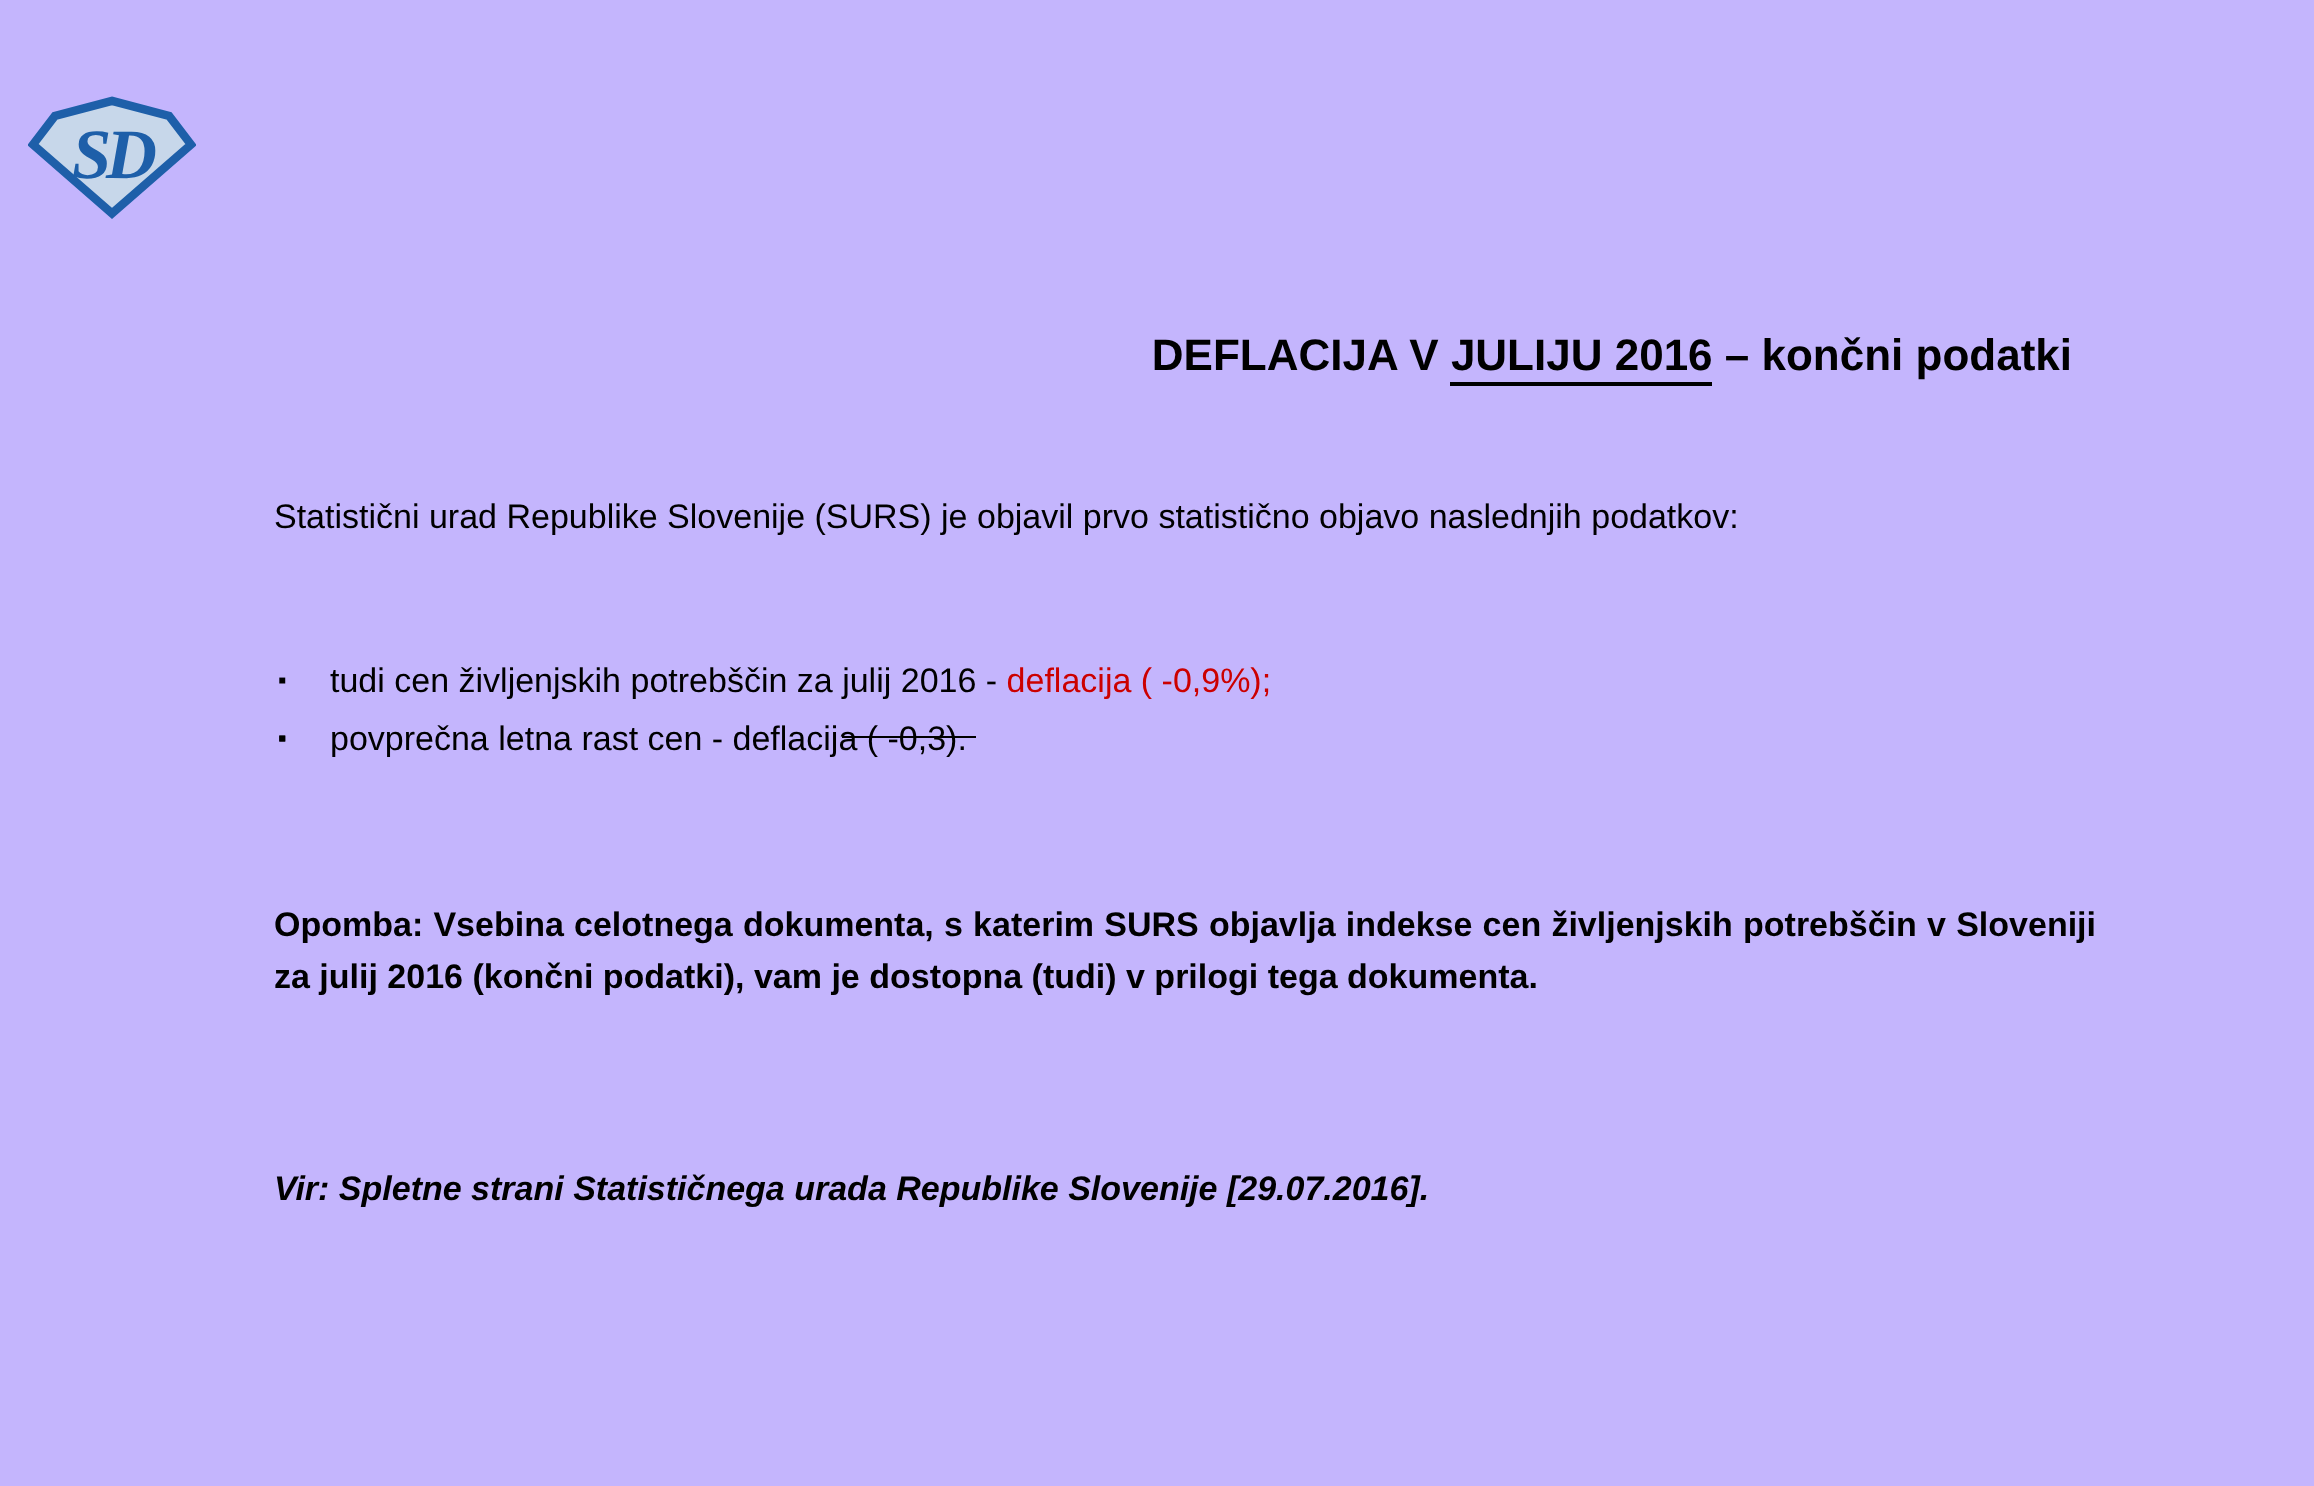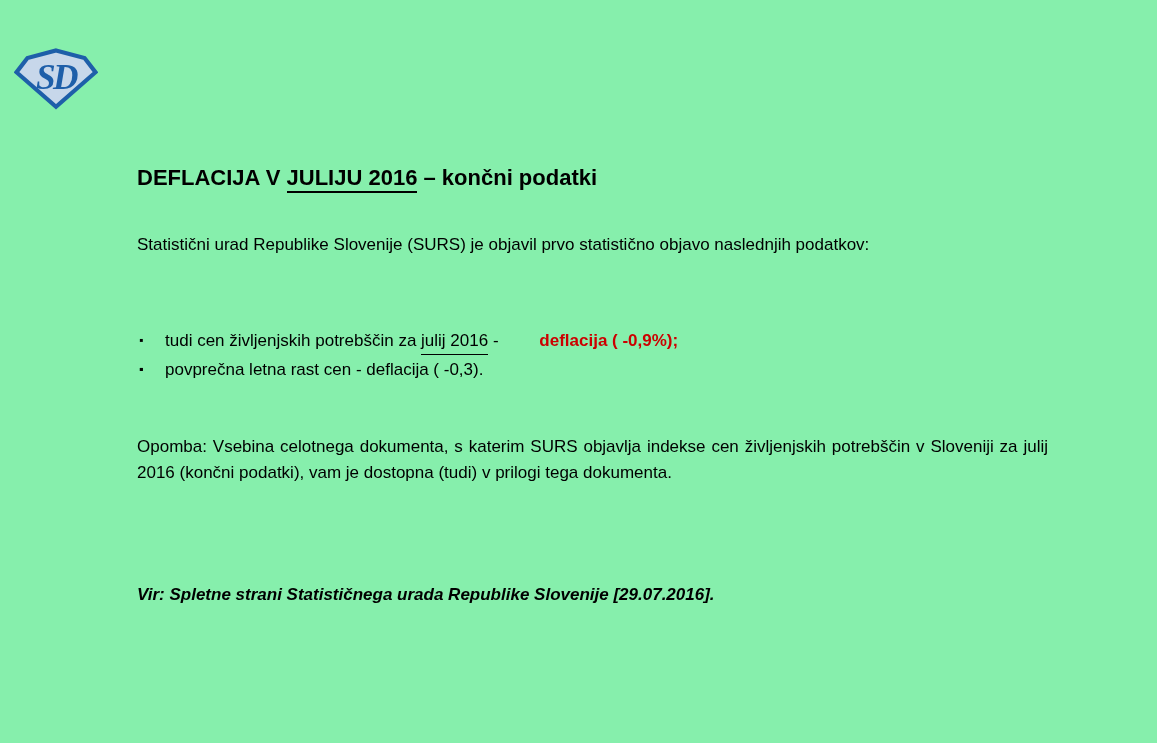--- a/index.html
+++ b/index.html
@@ -5,21 +5,21 @@
   * { margin: 0; padding: 0; box-sizing: border-box; }
   html, body { background: #ffffff; }
   body {
     font-family: "Liberation Sans", "DejaVu Sans", sans-serif;
     color: var(--text, #000);
   }
   .page {
     position: relative;
     width: 1157px;
     height: 743px;
-    background: #86efac;
+    background: #c4b5fd;
     overflow: hidden;
   }
 
   
   .logo {
     position: absolute;
     left: 14px;
     top: 47px;
     width: 84px;
     height: 64px;
@@ -36,44 +36,44 @@
     font-family: "Liberation Serif", "DejaVu Serif", serif;
     font-style: italic;
     font-weight: bold;
     font-size: 42px;
     letter-spacing: -3px;
   }
 
   
   .title {
     position: absolute;
-    left: 137px;
+    left: 126px;
     top: 163px;
     width: 910px;
-    text-align: left;
+    text-align: right;
     font-size: 22px;
     font-weight: bold;
     line-height: 30px;
     white-space: nowrap;
   }
   .title .underline {
     border-bottom: 2px solid #000;
     padding-bottom: 1px;
   }
 
   
   .bodytext {
     font-size: 17px;
     line-height: 26px;
   }
 
   .intro {
     position: absolute;
     left: 137px;
-    top: 232px;
+    top: 246px;
     width: 910px;
     text-align: justify;
   }
 
   
   .bullets {
     position: absolute;
     left: 137px;
     top: 326px;
     width: 840px;
@@ -87,36 +87,35 @@
   }
   .bullets .marker {
     position: absolute;
     left: 2px;
     top: 0;
     font-size: 12px;
     line-height: 29px;
   }
   .u1 {
     border-bottom: 1.5px solid #000;
-    padding-bottom: 4px;
+    padding-bottom: 18px;
     margin-top: 13px;
   }
   .highlight {
     color: var(--highlight-red, #cc0000);
-    font-weight: bold;
-    margin-left: 36px;
+    font-weight: normal;
   }
 
   
   .note {
     position: absolute;
     left: 137px;
-    top: 434px;
+    top: 450px;
     width: 911px;
-    font-weight: normal;
+    font-weight: bold;
     text-align: justify;
   }
 
   
   .source {
     position: absolute;
     left: 137px;
     top: 582px;
     width: 910px;
     font-weight: bold;

